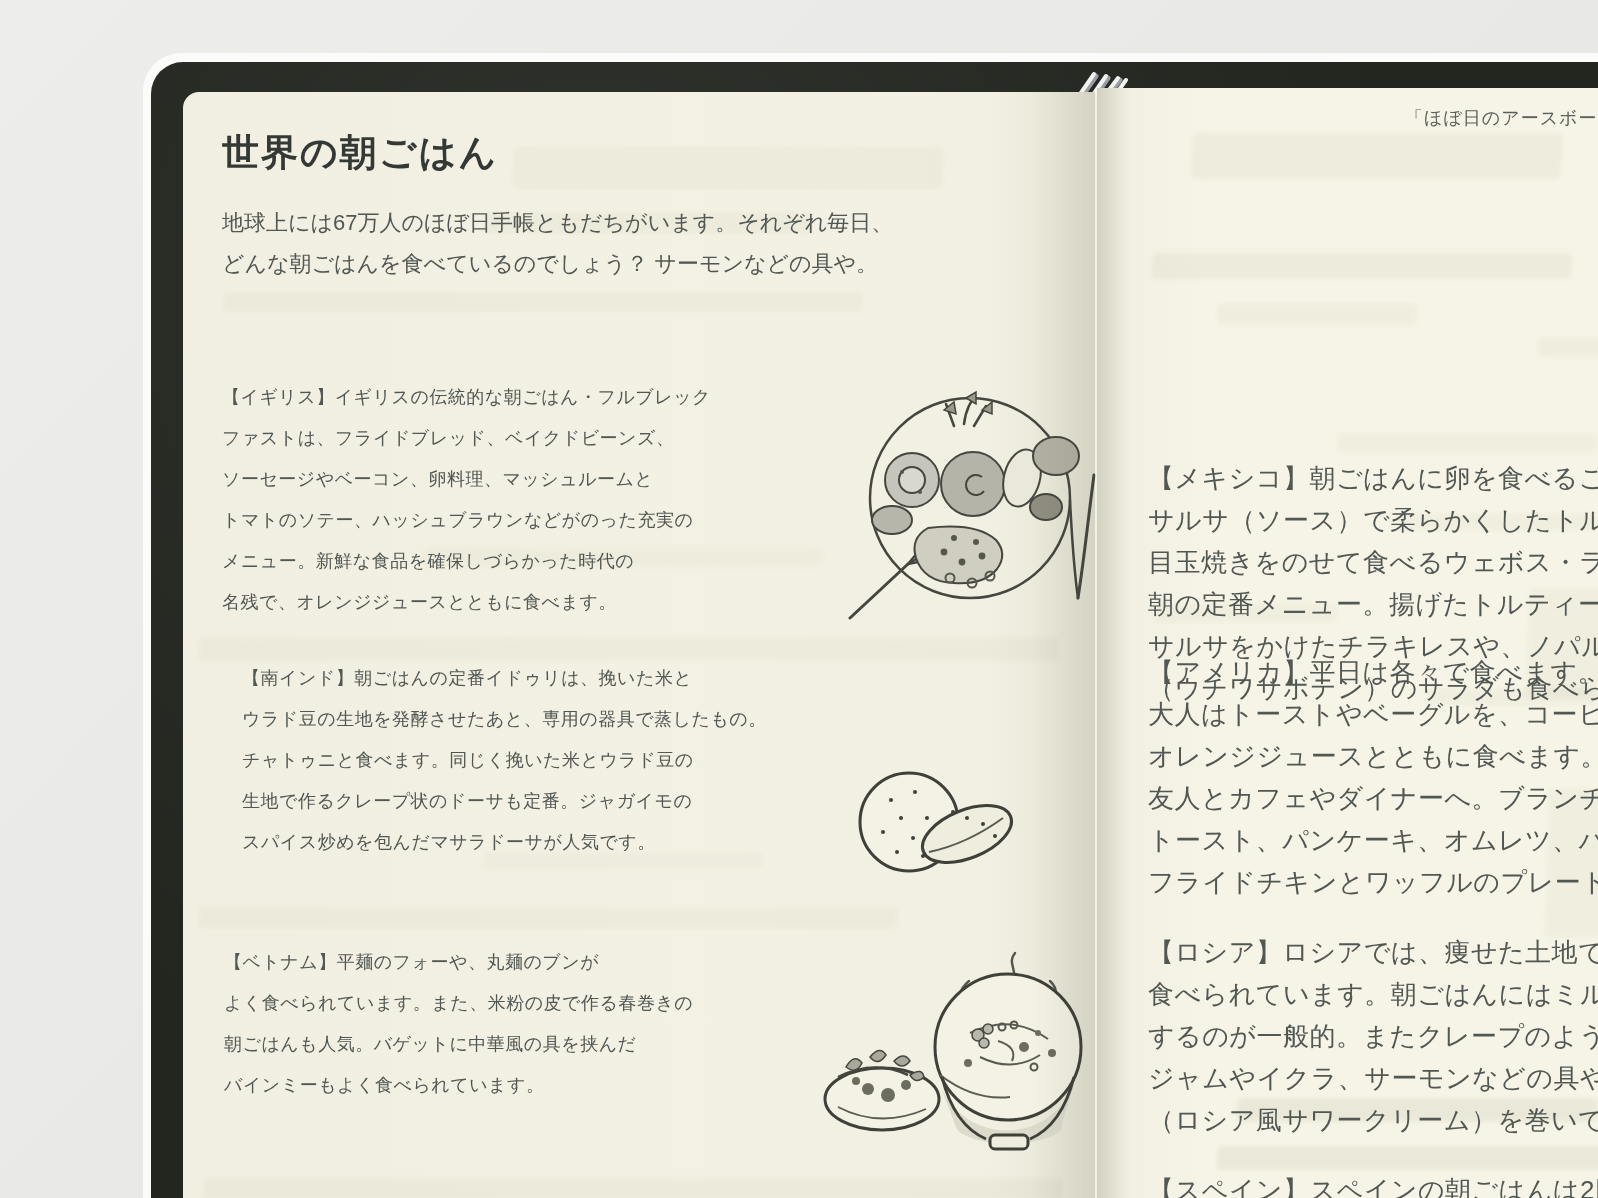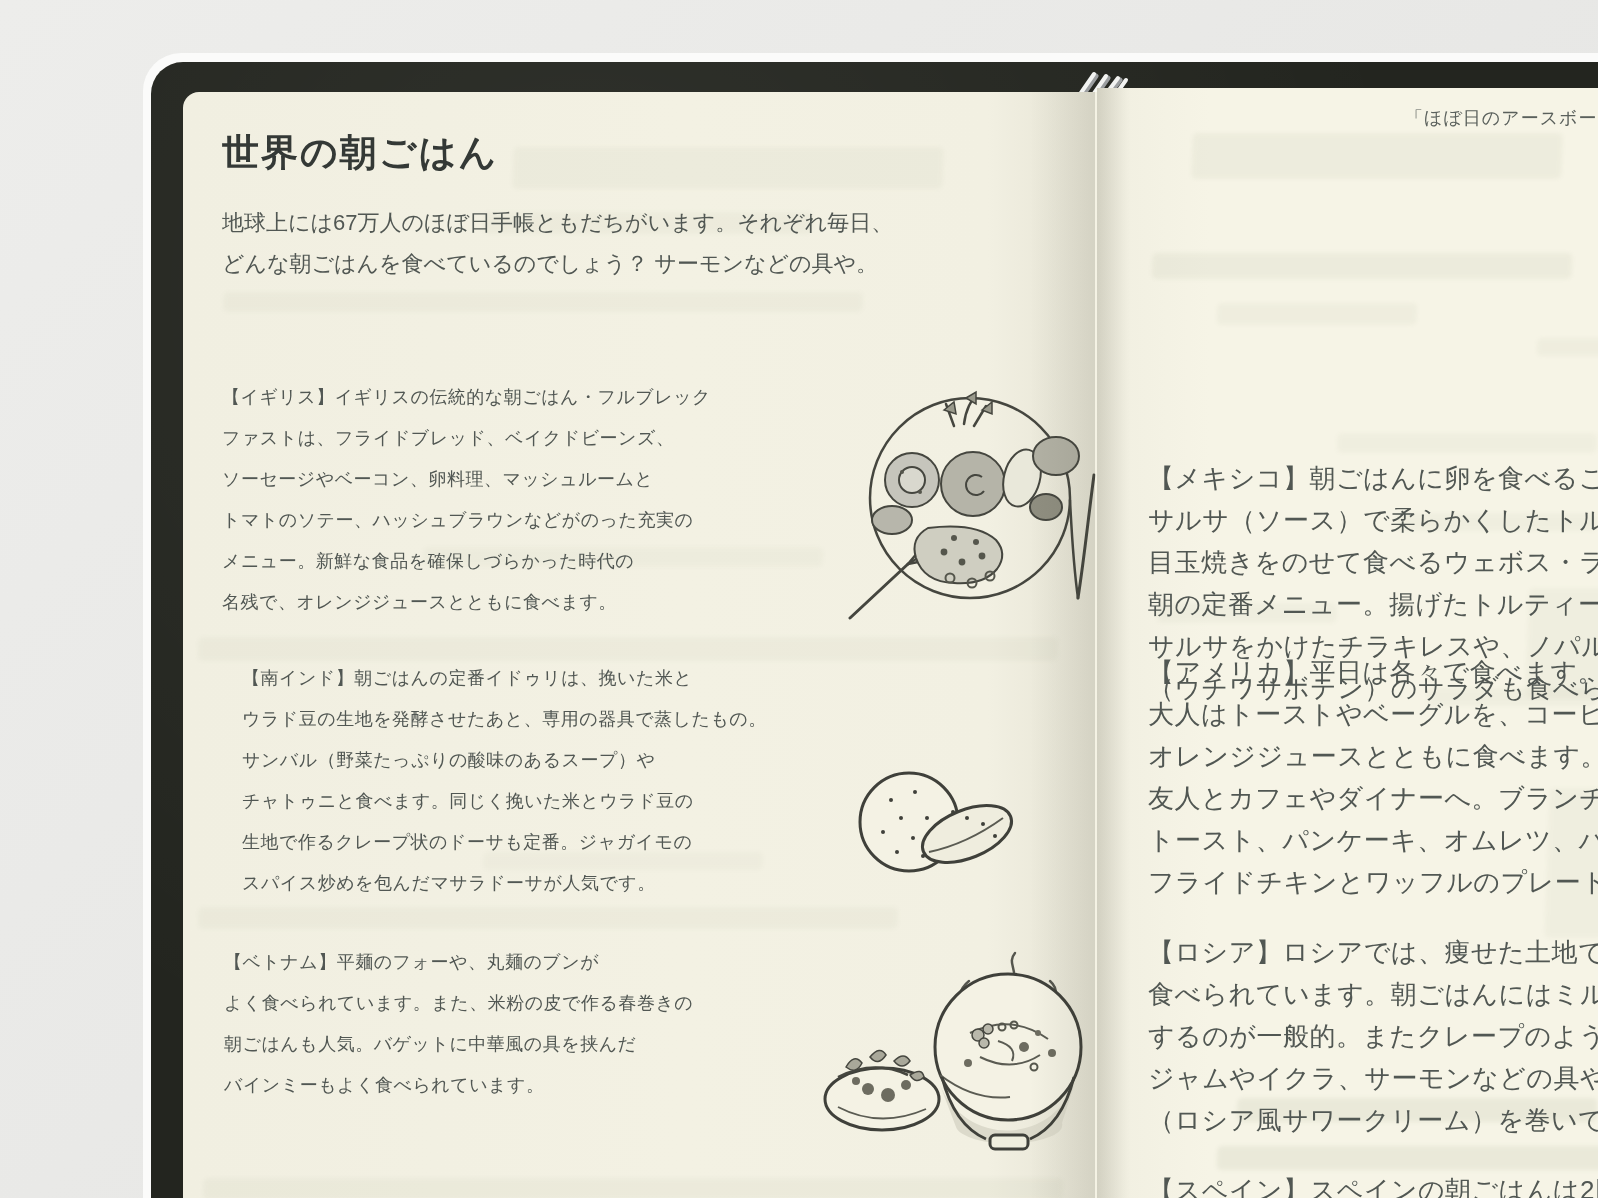--- a/index.html
+++ b/index.html
@@ -97,21 +97,20 @@
       <div class="jp">ファストは、フライドブレッド、ベイクドビーンズ、</div>
       <div class="jp">ソーセージやベーコン、卵料理、マッシュルームと</div>
       <div class="jp">トマトのソテー、ハッシュブラウンなどがのった充実の</div>
       <div class="jp">メニュー。新鮮な食品を確保しづらかった時代の</div>
       <div class="jp">名残で、オレンジジュースとともに食べます。</div>
     </div>
 
     <div class="para" style="left:39px;top:566px;margin-left:20px;">
       <div class="jp">【南インド】朝ごはんの定番イドゥリは、挽いた米と</div>
       <div class="jp">ウラド豆の生地を発酵させたあと、専用の器具で蒸したもの。</div>
-      <div class="jp">サンバル（野菜たっぷりの酸味のあるスープ）や</div>
       <div class="jp">チャトゥニと食べます。同じく挽いた米とウラド豆の</div>
       <div class="jp">生地で作るクレープ状のドーサも定番。ジャガイモの</div>
       <div class="jp">スパイス炒めを包んだマサラドーサが人気です。</div>
     </div>
 
     <div class="para" style="left:41px;top:850px;">
       <div class="jp">【ベトナム】平麺のフォーや、丸麺のブンが</div>
       <div class="jp">よく食べられています。また、米粉の皮で作る春巻きの</div>
       <div class="jp">朝ごはんも人気。バゲットに中華風の具を挟んだ</div>
       <div class="jp">バインミーもよく食べられています。</div>

